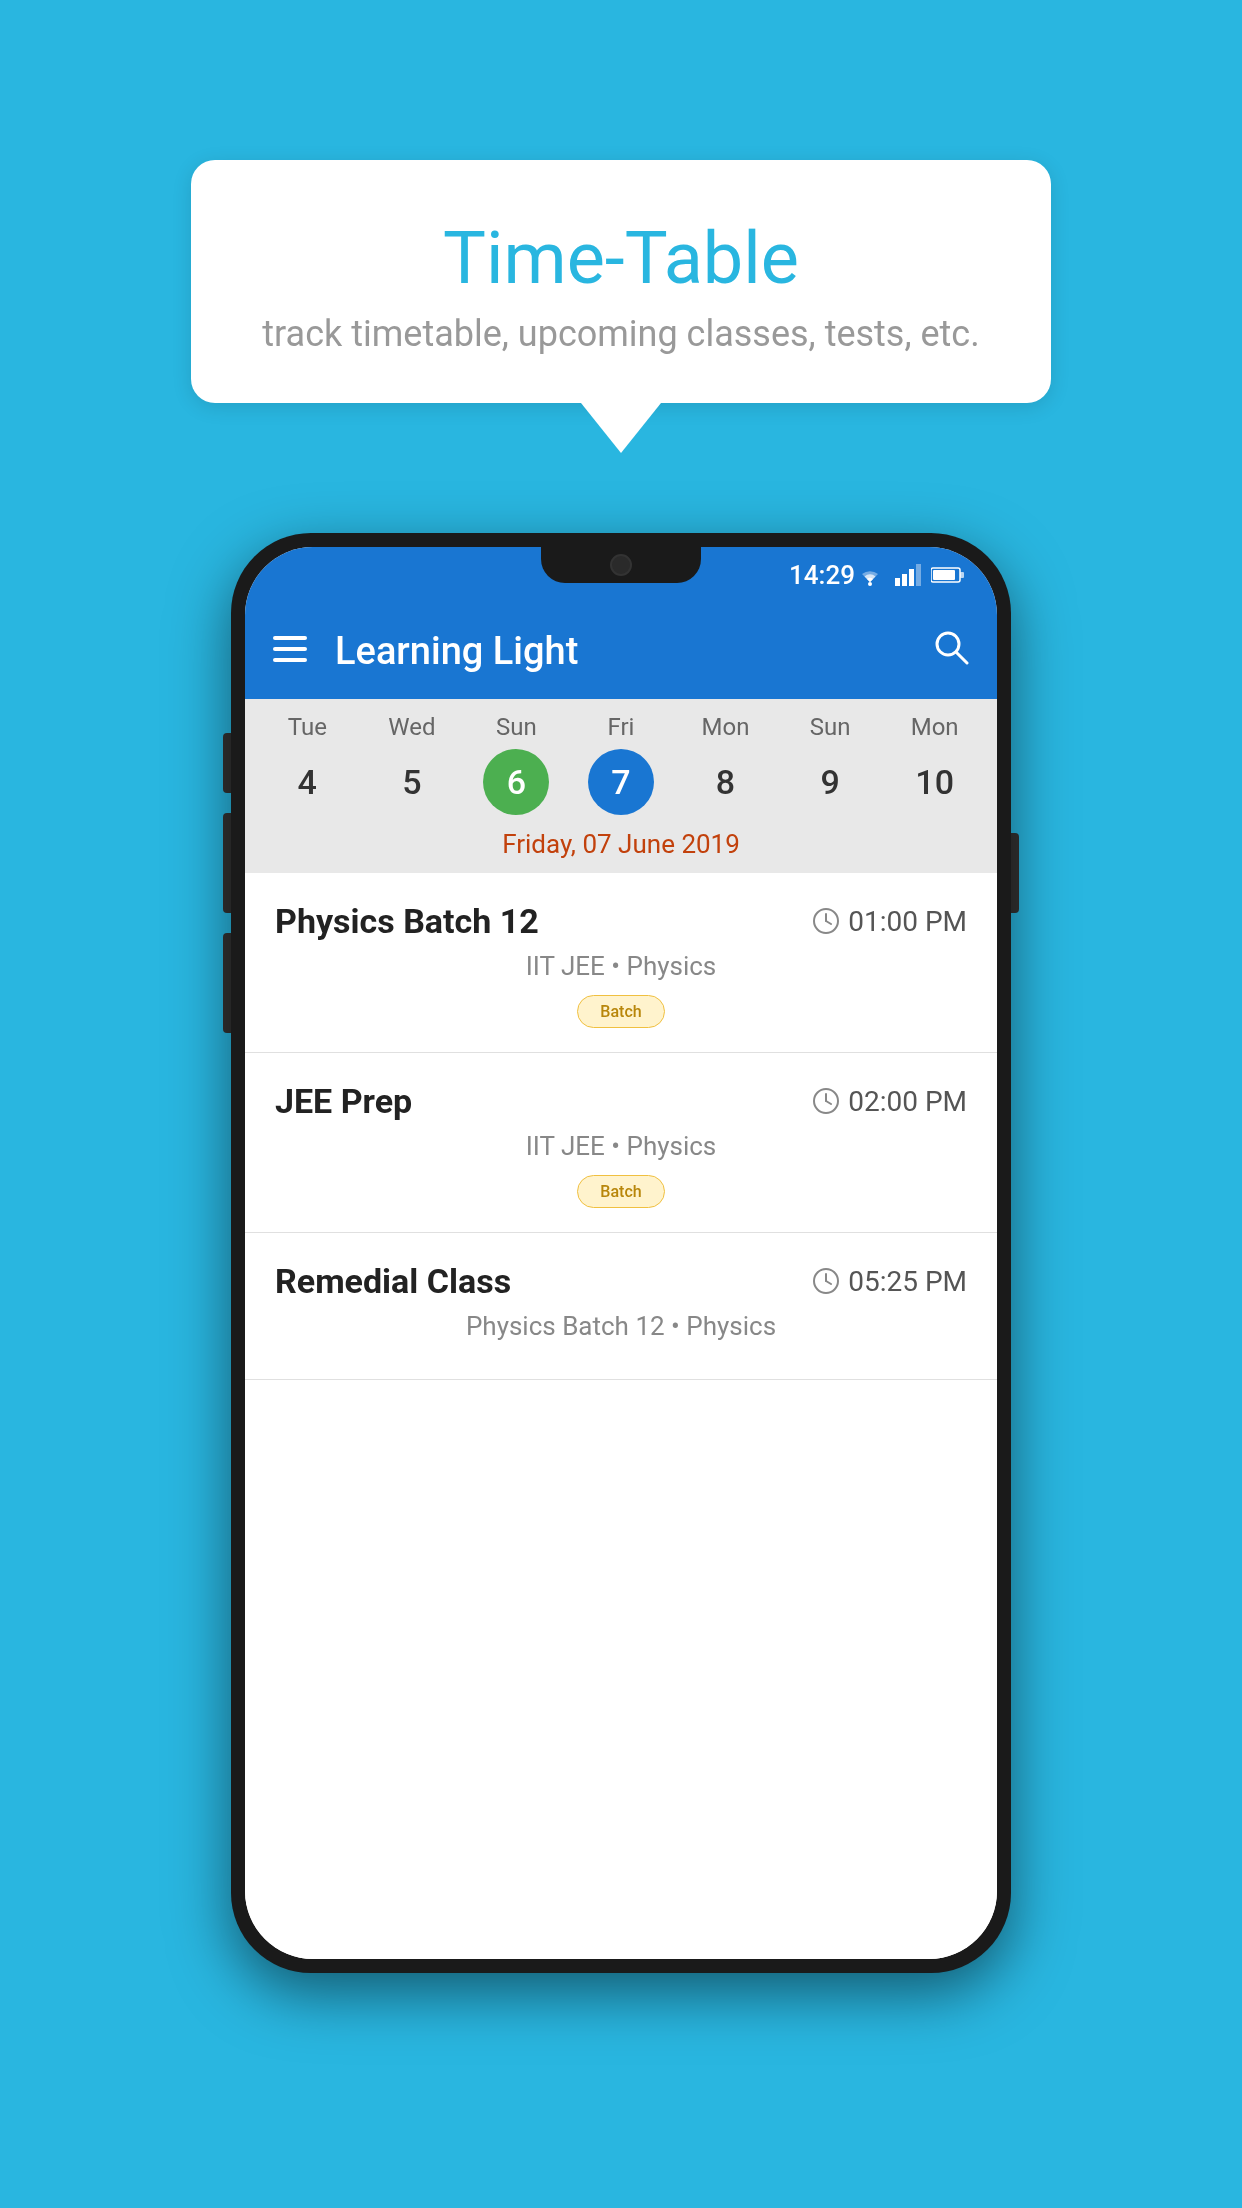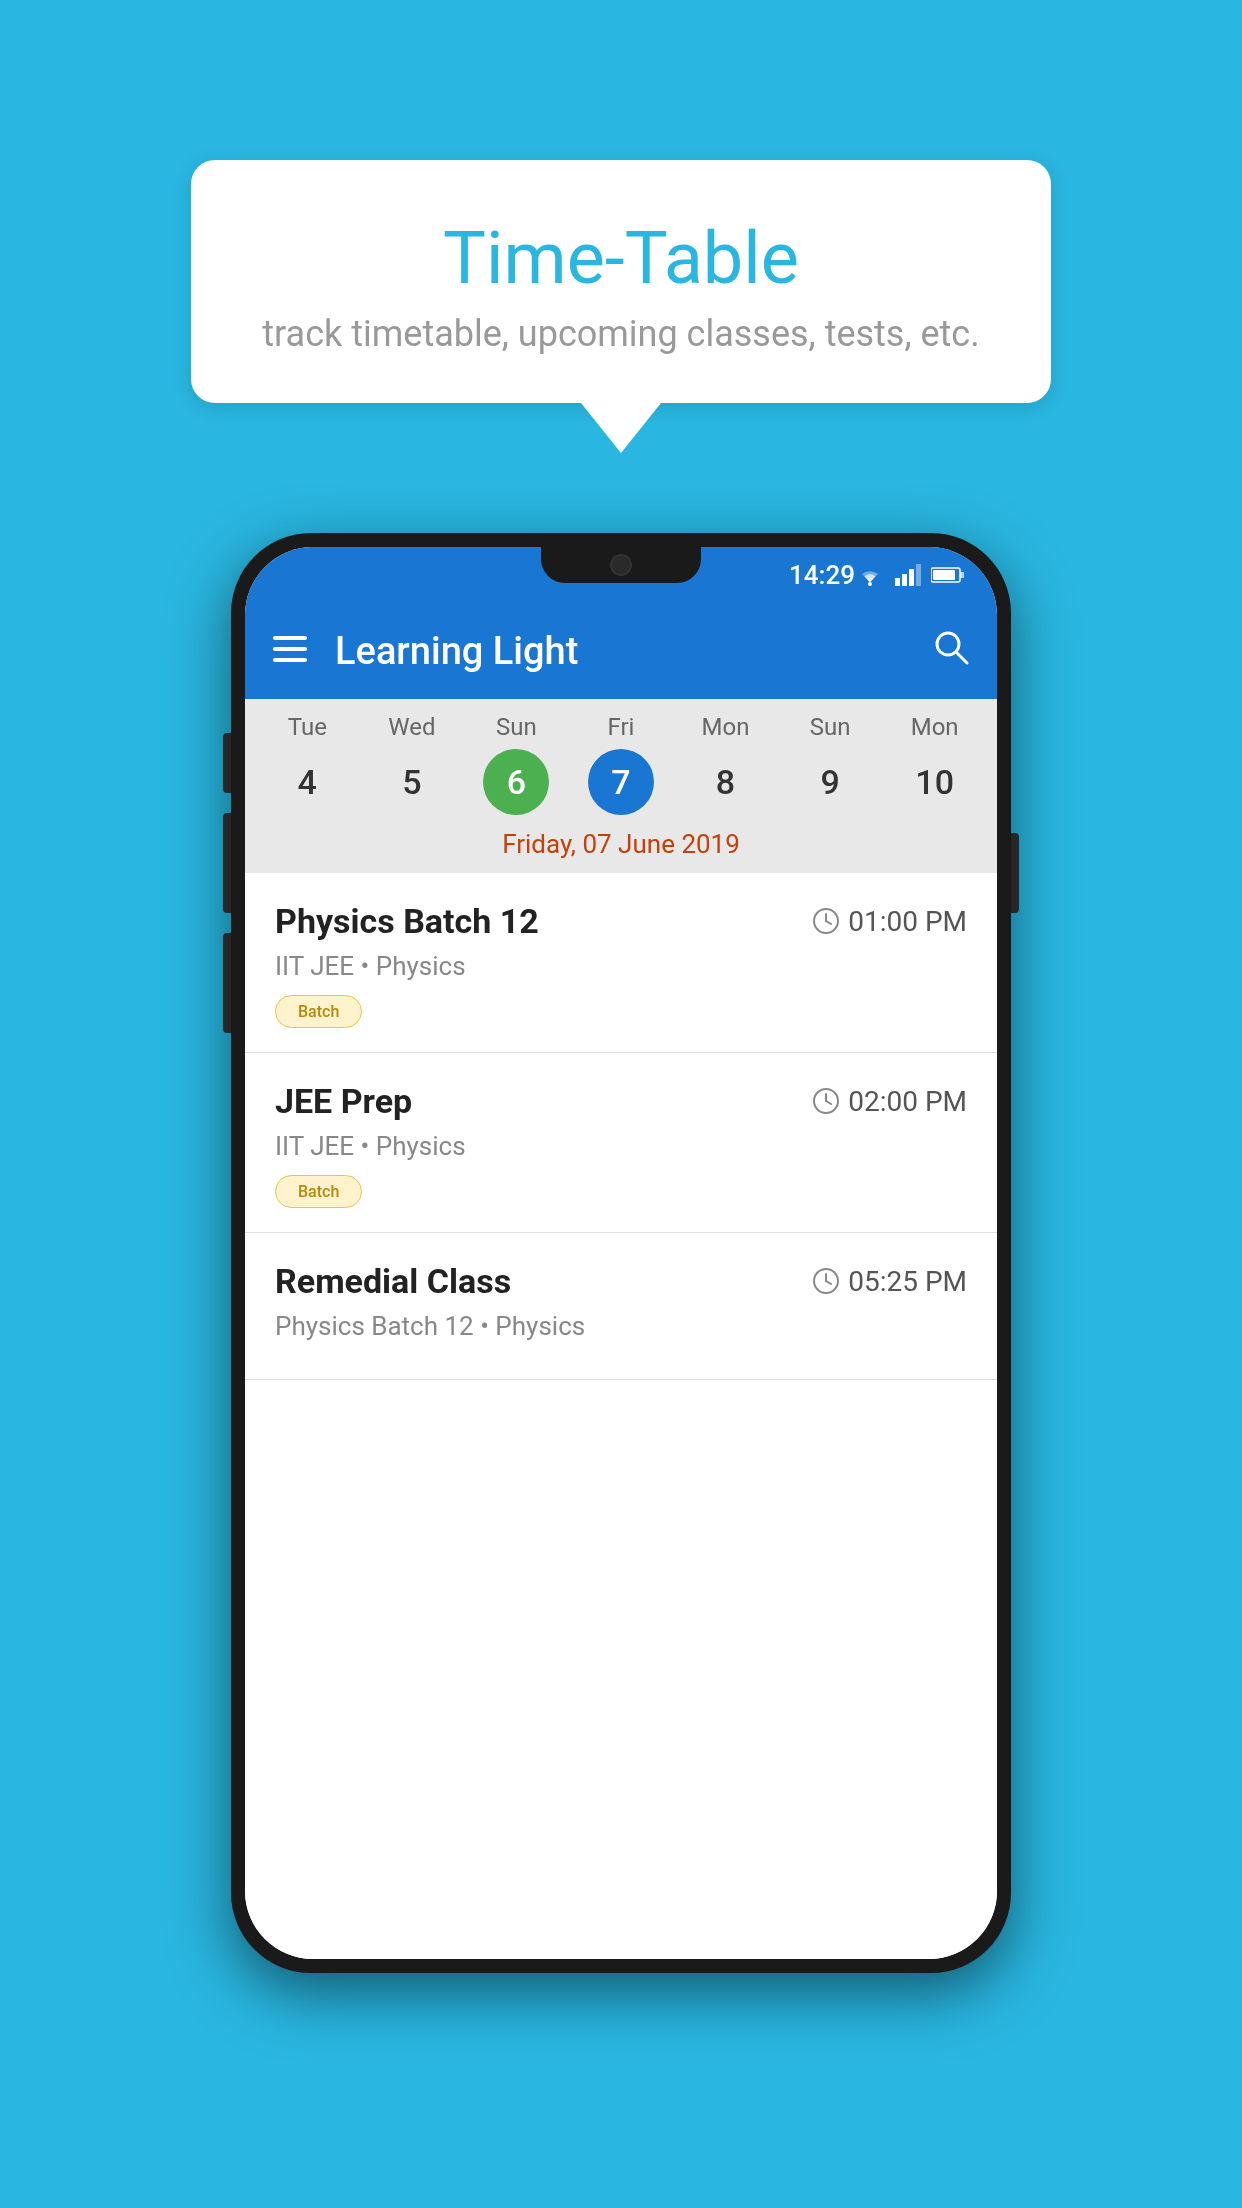--- a/index.html
+++ b/index.html
@@ -209,20 +209,21 @@
       font-size: 26px;
       color: #c2410c;
       background: #e8e8e8;
     }
 
     
     .schedule-list {
       flex: 1;
       overflow: hidden;
       background: white;
+      text-align: center;
     }
 
     .schedule-item {
       background: white;
       padding: 28px 30px 24px;
       border-bottom: 1px solid #e0e0e0;
     }
 
     .schedule-item-header {
       display: flex;

